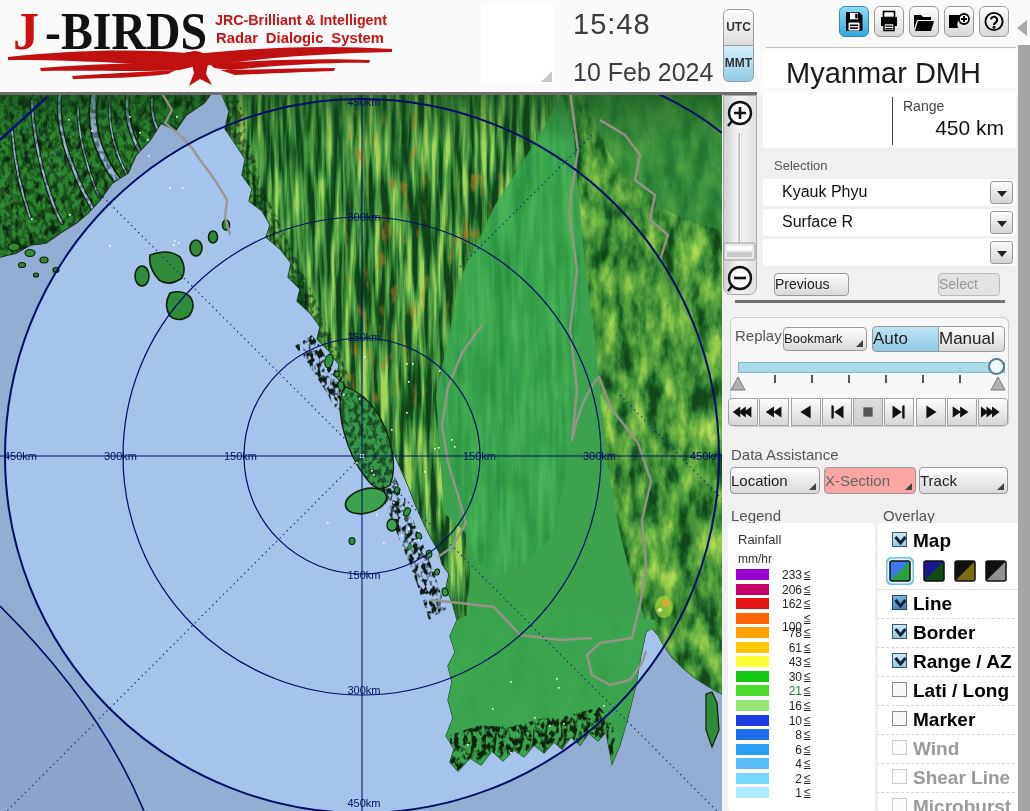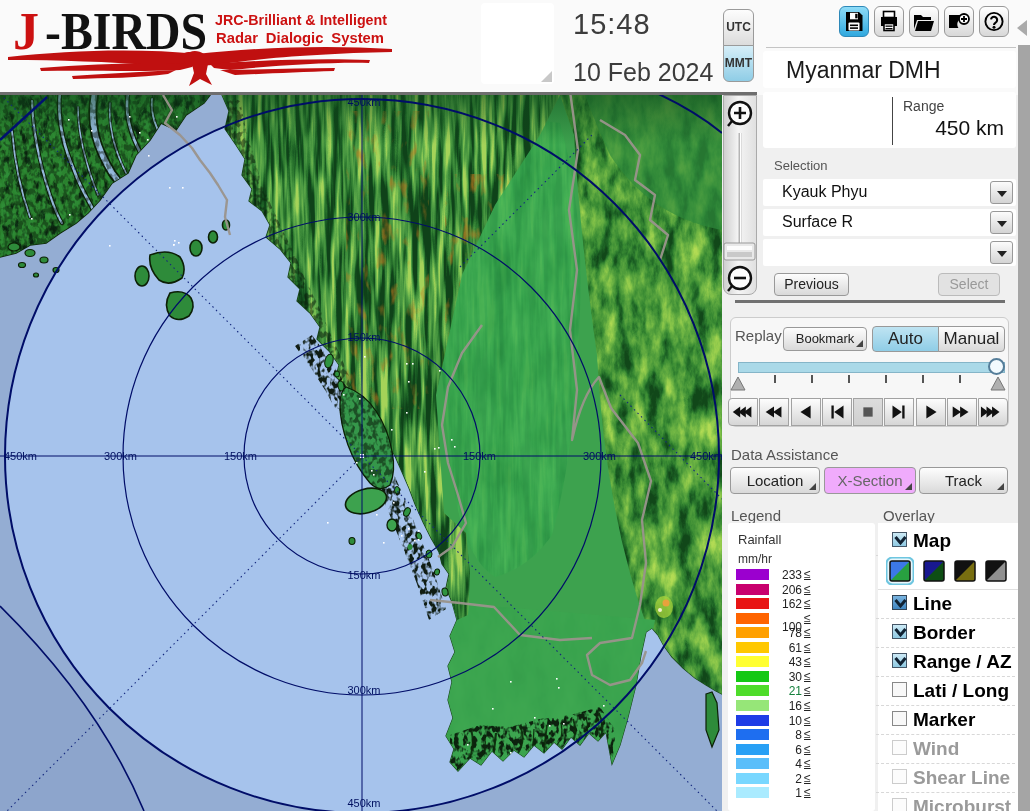--- a/index.html
+++ b/index.html
@@ -18,33 +18,33 @@
   #mmt{top:45px;border-radius:0 0 6px 6px;background:linear-gradient(#d6eef8,#8fcde6);}
   .tool{position:absolute;top:6px;width:30px;height:31px;border:1px solid #999;border-radius:6px;
      background:linear-gradient(#ffffff,#d8d8d8);box-sizing:border-box;}
   .tool.sel{background:linear-gradient(#8edcf8,#30a8de);border-color:#2d88b8;}
   .tool svg{position:absolute;left:3px;top:3px;}
   #coltri{position:absolute;left:1017px;top:20px;width:0;height:0;border-right:10px solid #aaa;border-top:8px solid transparent;border-bottom:8px solid transparent;}
   
   .card{position:absolute;background:#fff;border-radius:3px;}
   #divider1{position:absolute;left:766px;top:47px;width:250px;height:1px;background:#c4c4c4;}
   #dmh{left:763px;top:51px;width:253px;height:37px;}
-  #dmhtext{position:absolute;left:786px;top:57px;font-size:23px;color:#1a1a1a;}
+  #dmhtext{position:absolute;left:786px;top:57px;font-size:29px;color:#1a1a1a;}
   #rangecard{left:763px;top:92px;width:253px;height:56px;}
   #rangeline{position:absolute;left:892px;top:97px;width:1px;height:48px;background:#444;}
   #rangelbl{position:absolute;left:903px;top:98px;font-size:14px;color:#444;}
   #rangeval{position:absolute;left:892px;top:116px;width:112px;font-size:21px;color:#111;text-align:right;}
   #sellbl{position:absolute;left:774px;top:158px;font-size:13px;color:#555;}
   .drop{position:absolute;left:763px;width:253px;height:27px;background:#fff;border-radius:2px;}
   .drop .txt{position:absolute;left:19px;top:4px;font-size:16px;color:#111;}
   .drop .btn{position:absolute;right:3px;top:2px;width:23px;height:23px;border:1px solid #999;border-radius:3px;
       background:linear-gradient(#fcfcfc,#d4d4d4);box-sizing:border-box;}
   .drop .btn i{position:absolute;left:6px;top:9px;width:0;height:0;border-top:6px solid #222;border-left:5px solid transparent;border-right:5px solid transparent;}
   .pbtn{position:absolute;border:1px solid #999;border-radius:4px;background:linear-gradient(#fdfdfd,#d9d9d9);
-      box-sizing:border-box;font-size:14px;color:#222;text-align:center;}
+      box-sizing:border-box;font-size:14px;color:#222;}
   
   .cnr{position:absolute;right:3px;bottom:3px;width:0;height:0;border-left:7px solid transparent;border-bottom:7px solid #444;}
   #darkdiv{position:absolute;left:735px;top:300px;width:270px;height:3px;background:#707070;}
   #replaybox{position:absolute;left:730px;top:317px;width:279px;height:110px;border:1px solid #ccc;border-radius:6px;background:#f7f7f7;box-sizing:border-box;}
   #replaylbl{position:absolute;left:735px;top:327px;font-size:15px;color:#555;}
   #datalbl{position:absolute;left:731px;top:446px;font-size:15px;color:#555;}
   #legendlbl{position:absolute;left:731px;top:507px;font-size:15px;color:#555;}
   #overlaylbl{position:absolute;left:883px;top:507px;font-size:15px;color:#555;}
   #legendcard{left:728px;top:523px;width:147px;height:288px;}
   #overlayarea{position:absolute;left:878px;top:523px;width:140px;height:288px;background:#fff;}
@@ -214,21 +214,21 @@
         <polygon points="13,8 13,20 22,14.0" fill="#111"></polygon>
       </svg></div>
     <div style="position:absolute;left:250px;top:0;width:30px;height:28px;border:1px solid #a2a2a2;box-sizing:border-box;background:linear-gradient(#fdfdfd,#d6d6d6);border-radius:0 4px 4px 0;"><svg width="28" height="26" viewBox="0 0 30 28">
         <polygon points="2,8 2,20 10,14.0" fill="#111"></polygon>
         <polygon points="8,8 8,20 16,14.0" fill="#111"></polygon>
         <polygon points="14,8 14,20 22,14.0" fill="#111"></polygon>
       </svg></div>
   </div>
 <div id="datalbl">Data Assistance</div>
 <div class="pbtn" style="left:730px;top:467px;width:90px;height:27px;line-height:25px;font-size:15px;">Location<span class="cnr"></span></div>
-<div class="pbtn" style="left:824px;top:467px;width:92px;height:27px;line-height:25px;font-size:15px;background:#f0abfc;color:#666;">X-Section<span class="cnr"></span></div>
+<div class="pbtn" style="left:824px;top:467px;width:92px;height:27px;line-height:25px;font-size:15px;background:#fca5a5;color:#666;">X-Section<span class="cnr"></span></div>
 <div class="pbtn" style="left:919px;top:467px;width:89px;height:27px;line-height:25px;font-size:15px;">Track<span class="cnr"></span></div>
 <div id="legendlbl">Legend</div>
 <div id="overlaylbl">Overlay</div>
 <div id="legendcard" class="card"></div>
 <div id="overlayarea"></div>
 <div id="legendinner" class="abs" style="left:728px;top:523px;width:147px;height:288px;">
     <div style="position:absolute;left:10px;top:9px;font-size:13px;color:#333;">Rainfall</div>
     <div style="position:absolute;left:10px;top:29px;font-size:12px;color:#333;">mm/hr</div>
     <div style="position:absolute;left:8px;top:46.0px;width:33px;height:11px;background:#9b00cf;"></div>
     <div style="position:absolute;left:45px;top:45.0px;width:29px;font-size:12px;color:#222;text-align:right;">233</div>

